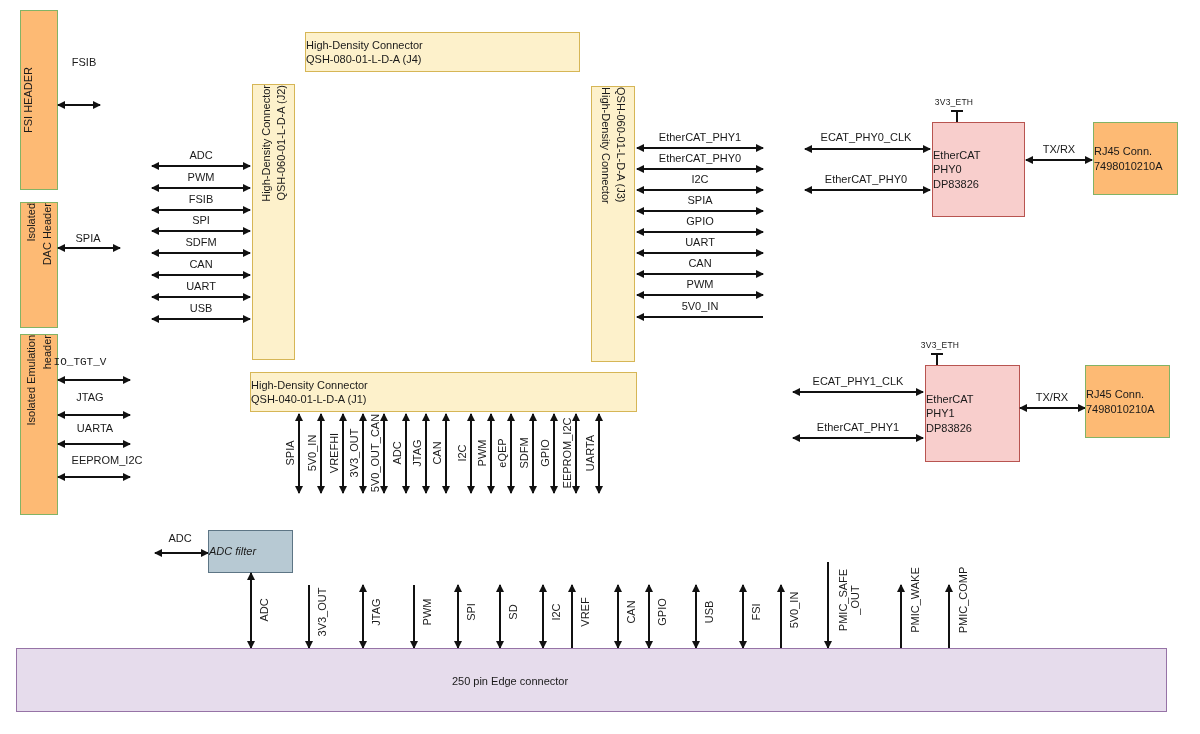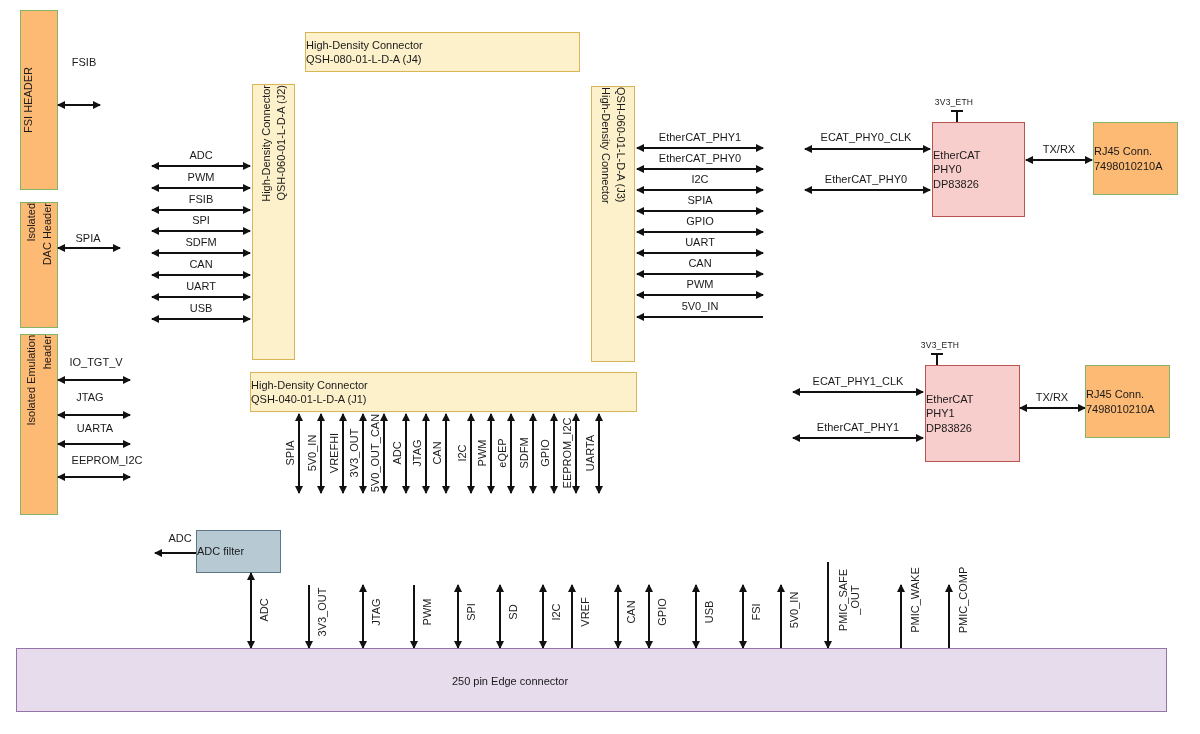--- a/index.html
+++ b/index.html
@@ -48,21 +48,21 @@
     <span class="vccw">Isolated</span>
     <span class="vccw">DAC Header</span>
   </div>
   <div class="lbl" style="left:88px;top:238px;">SPIA</div>
   <div class="ha al ar" style="left:58px;top:247px;width:62px;"></div>
 
   <div class="box green vbox" style="left:20px;top:334px;width:38px;height:181px;">
     <span class="vccw">Isolated Emulation</span>
     <span class="vccw">header</span>
   </div>
-  <div class="lbl" style="left:96px;top:362px;">IO_TGT_V</div>
+  <div class="lbl" style="left:80px;top:362px;font-family:Liberation Mono, monospace;">IO_TGT_V</div>
   <div class="ha al ar" style="left:58px;top:379px;width:72px;"></div>
   <div class="lbl" style="left:90px;top:397px;">JTAG</div>
   <div class="ha al ar" style="left:58px;top:414px;width:72px;"></div>
   <div class="lbl" style="left:95px;top:428px;">UARTA</div>
   <div class="ha al ar" style="left:58px;top:443px;width:72px;"></div>
   <div class="lbl" style="left:107px;top:460px;">EEPROM_I2C</div>
   <div class="ha al ar" style="left:58px;top:476px;width:72px;"></div>
 
   <div class="box yellow hbox" style="left:305px;top:32px;width:275px;height:40px;">
     <span class="blk">High-Density Connector</span>
@@ -181,21 +181,21 @@
   </div>
   <div class="lbl" style="left:1052px;top:397px;">TX/RX</div>
   <div class="ha al ar" style="left:1020px;top:407px;width:65px;"></div>
   <div class="box green hbox" style="left:1085px;top:365px;width:85px;height:73px;">
     <span class="blk">RJ45 Conn.</span>
     <span class="blk">7498010210A</span>
   </div>
 
   <div class="lbl" style="left:180px;top:538px;">ADC</div>
   <div class="ha al ar" style="left:155px;top:552px;width:53px;"></div>
-  <div class="box grayblue" style="left:196px;top:530px;width:85px;height:43px;">
+  <div class="box grayblue" style="left:208px;top:530px;width:85px;height:43px;font-style:italic;">
     <span>ADC filter</span>
   </div>
   <div class="va at ab" style="left:250px;top:573px;height:75px;"></div>
   <div class="rlbl" style="left:264px;top:610px;">ADC</div>
 
   <div class="va ab" style="left:308px;top:585px;height:63px;"></div>
   <div class="rlbl" style="left:322px;top:612px;">3V3_OUT</div>
   <div class="va at ab" style="left:362px;top:585px;height:63px;"></div>
   <div class="rlbl" style="left:376px;top:612px;">JTAG</div>
   <div class="va ab" style="left:413px;top:585px;height:63px;"></div>

